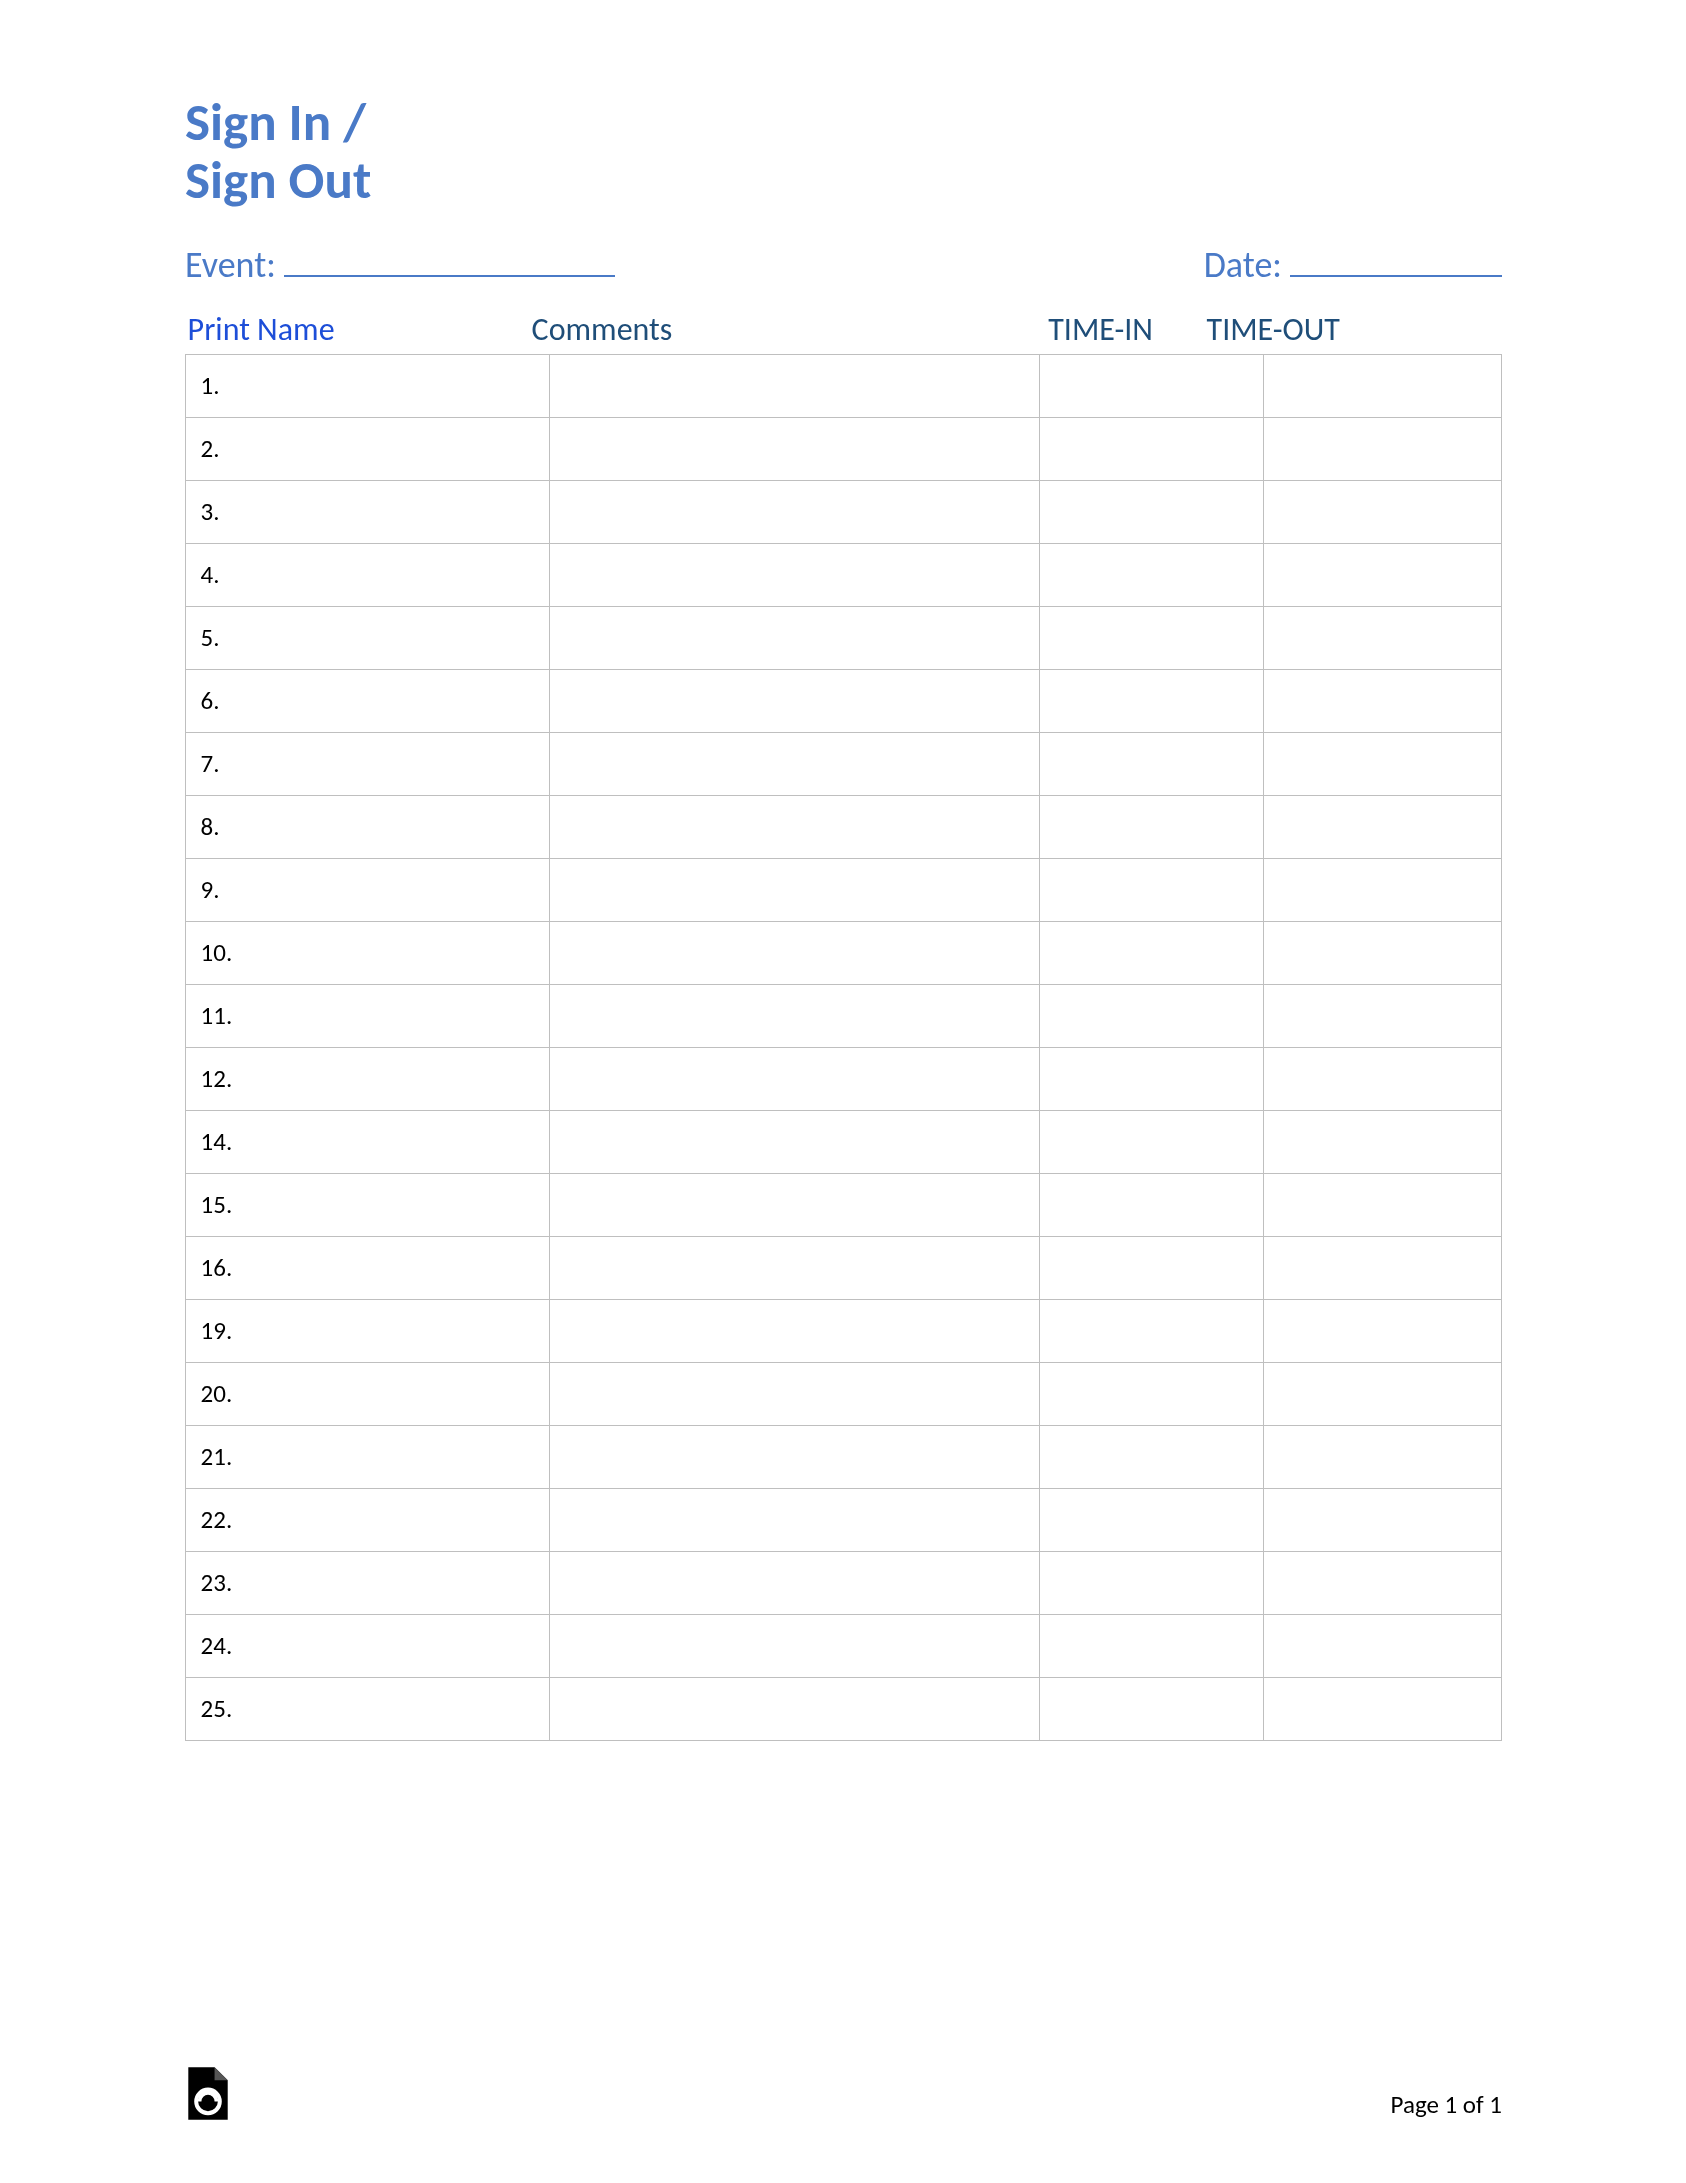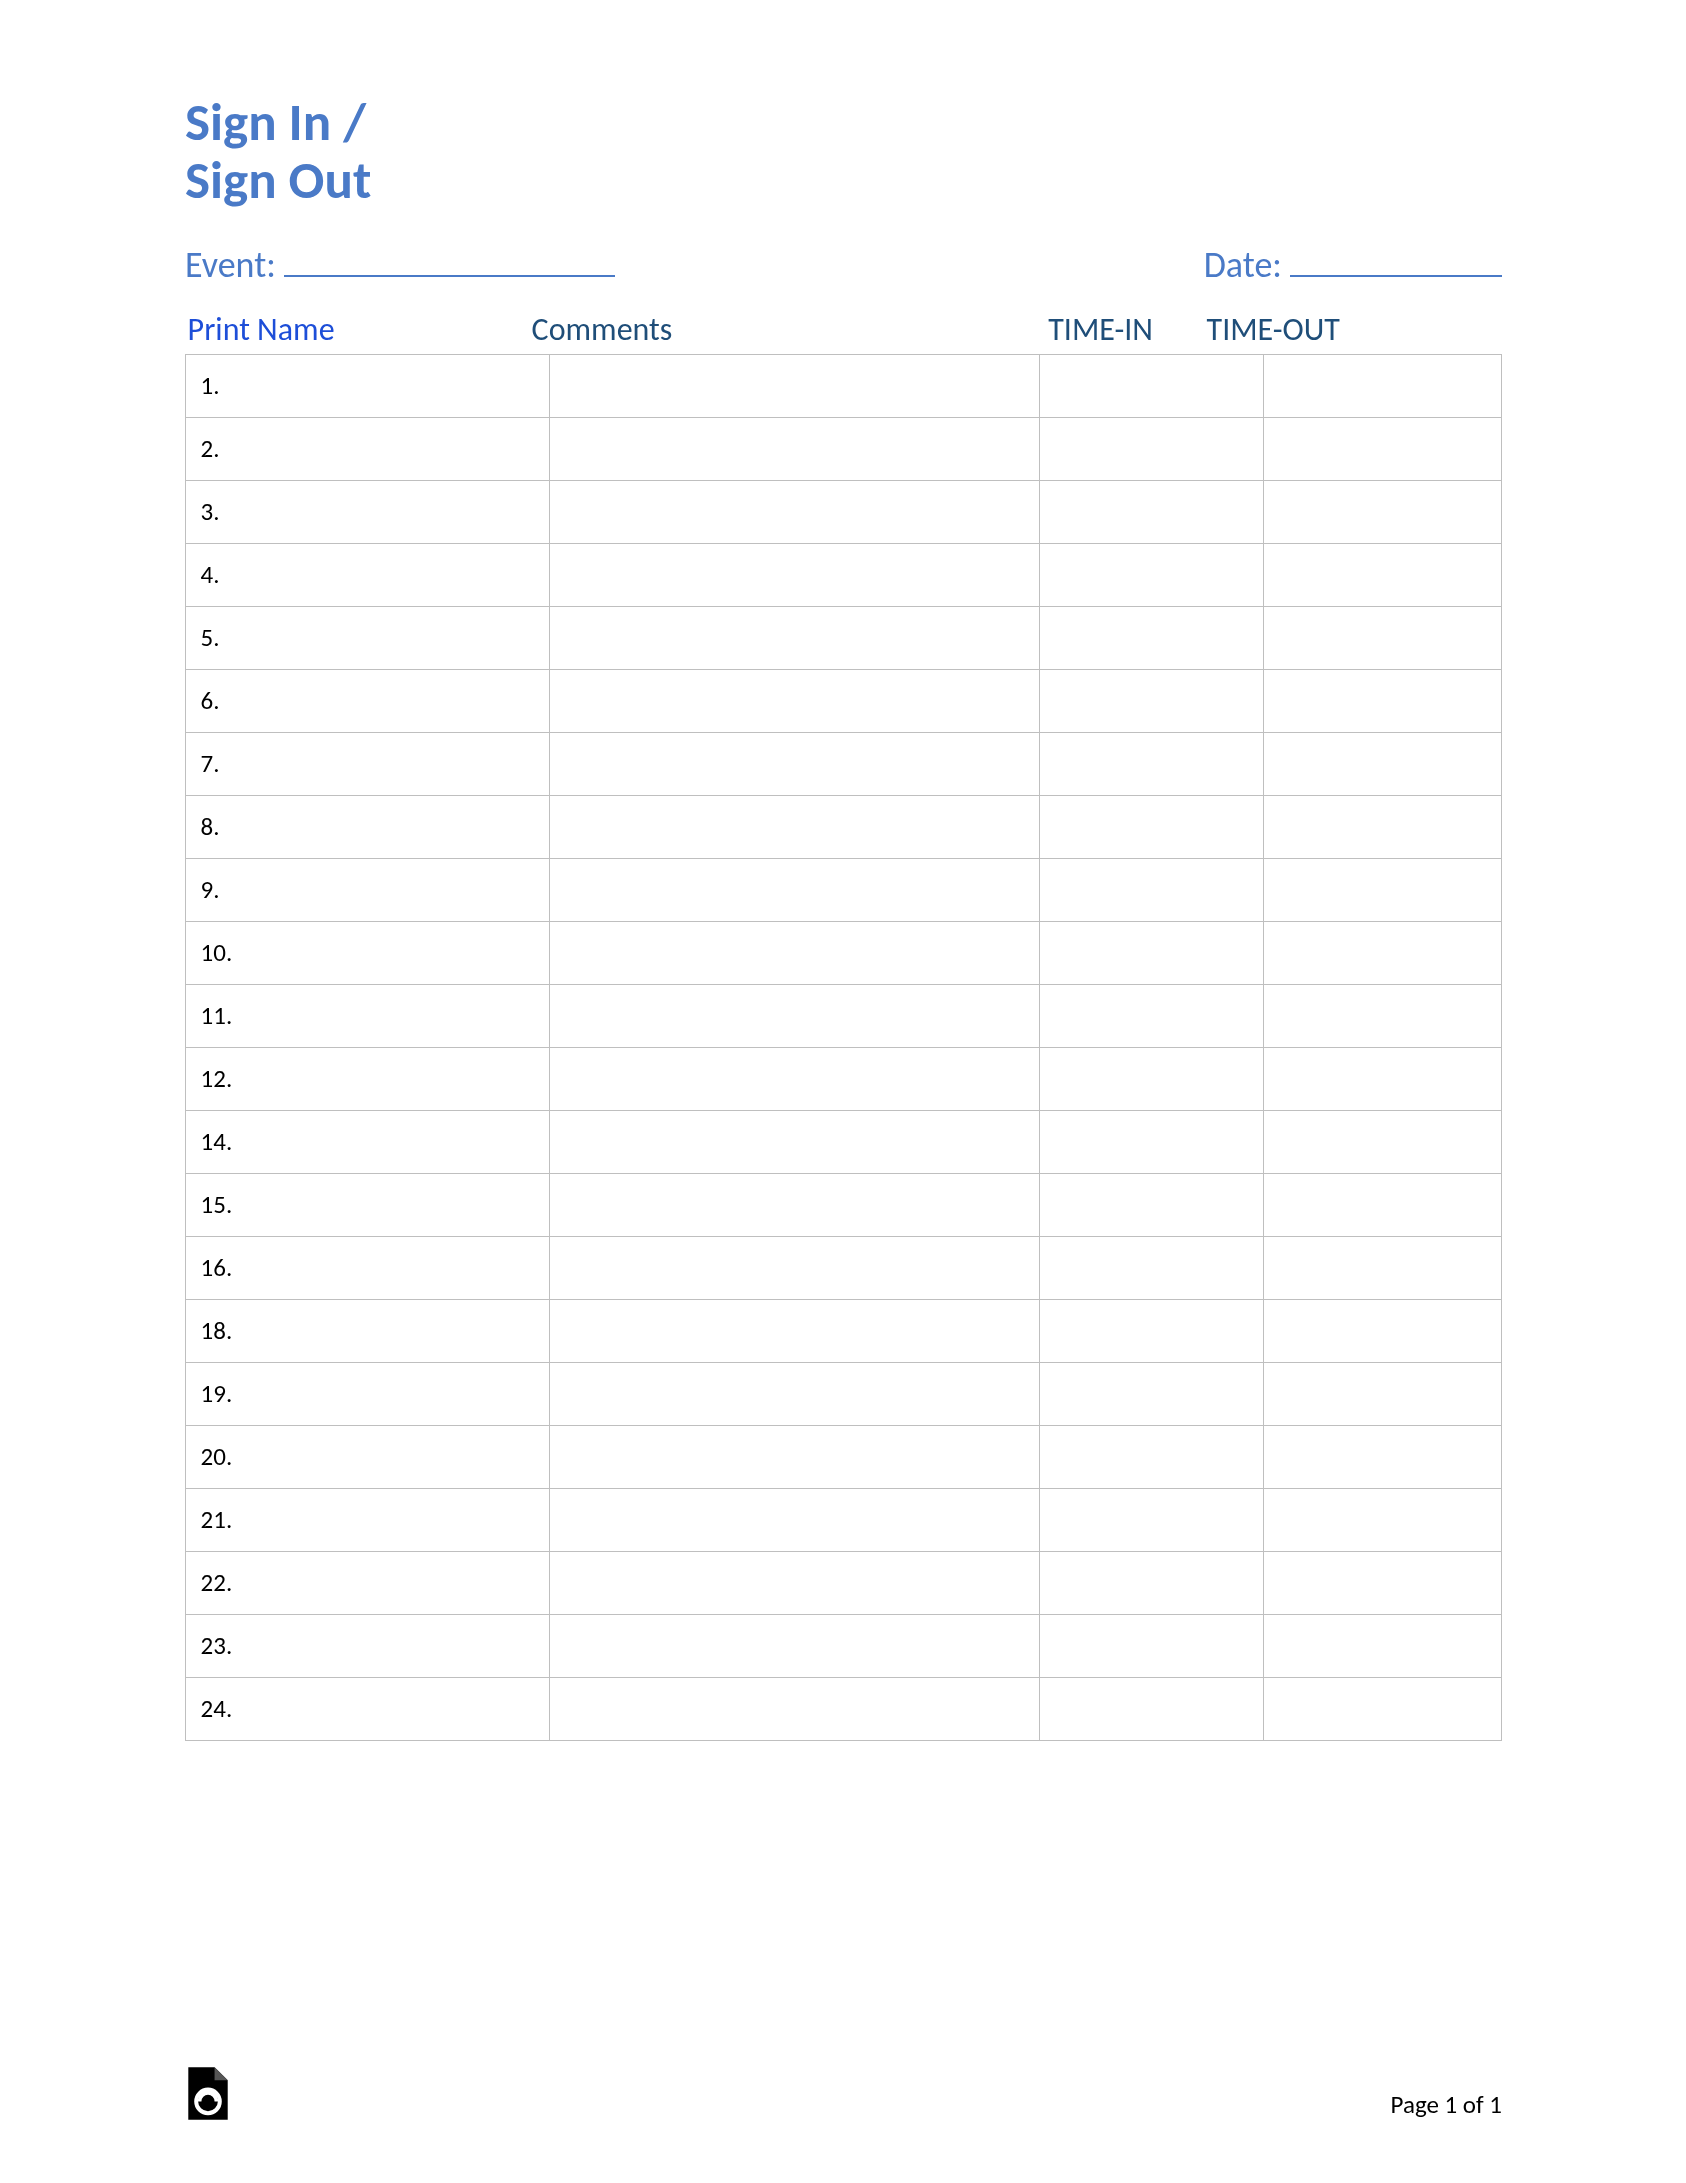--- a/index.html
+++ b/index.html
@@ -239,26 +239,20 @@
           <td class="col-timein"></td>
           <td class="col-timeout"></td>
         </tr>
         <tr>
           <td class="col-name">16.</td>
           <td class="col-comments"></td>
           <td class="col-timein"></td>
           <td class="col-timeout"></td>
         </tr>
         <tr>
-          <td class="col-name">18.</td>
-          <td class="col-comments"></td>
-          <td class="col-timein"></td>
-          <td class="col-timeout"></td>
-        </tr>
-        <tr>
           <td class="col-name">19.</td>
           <td class="col-comments"></td>
           <td class="col-timein"></td>
           <td class="col-timeout"></td>
         </tr>
         <tr>
           <td class="col-name">20.</td>
           <td class="col-comments"></td>
           <td class="col-timein"></td>
           <td class="col-timeout"></td>
@@ -276,20 +270,26 @@
           <td class="col-timeout"></td>
         </tr>
         <tr>
           <td class="col-name">23.</td>
           <td class="col-comments"></td>
           <td class="col-timein"></td>
           <td class="col-timeout"></td>
         </tr>
         <tr>
           <td class="col-name">24.</td>
+          <td class="col-comments"></td>
+          <td class="col-timein"></td>
+          <td class="col-timeout"></td>
+        </tr>
+        <tr>
+          <td class="col-name">25.</td>
           <td class="col-comments"></td>
           <td class="col-timein"></td>
           <td class="col-timeout"></td>
         </tr>
       </tbody>
   </table>
 
   <div class="footer">
     <div class="logo">
       <svg viewBox="0 0 70 80" width="46" height="53">

